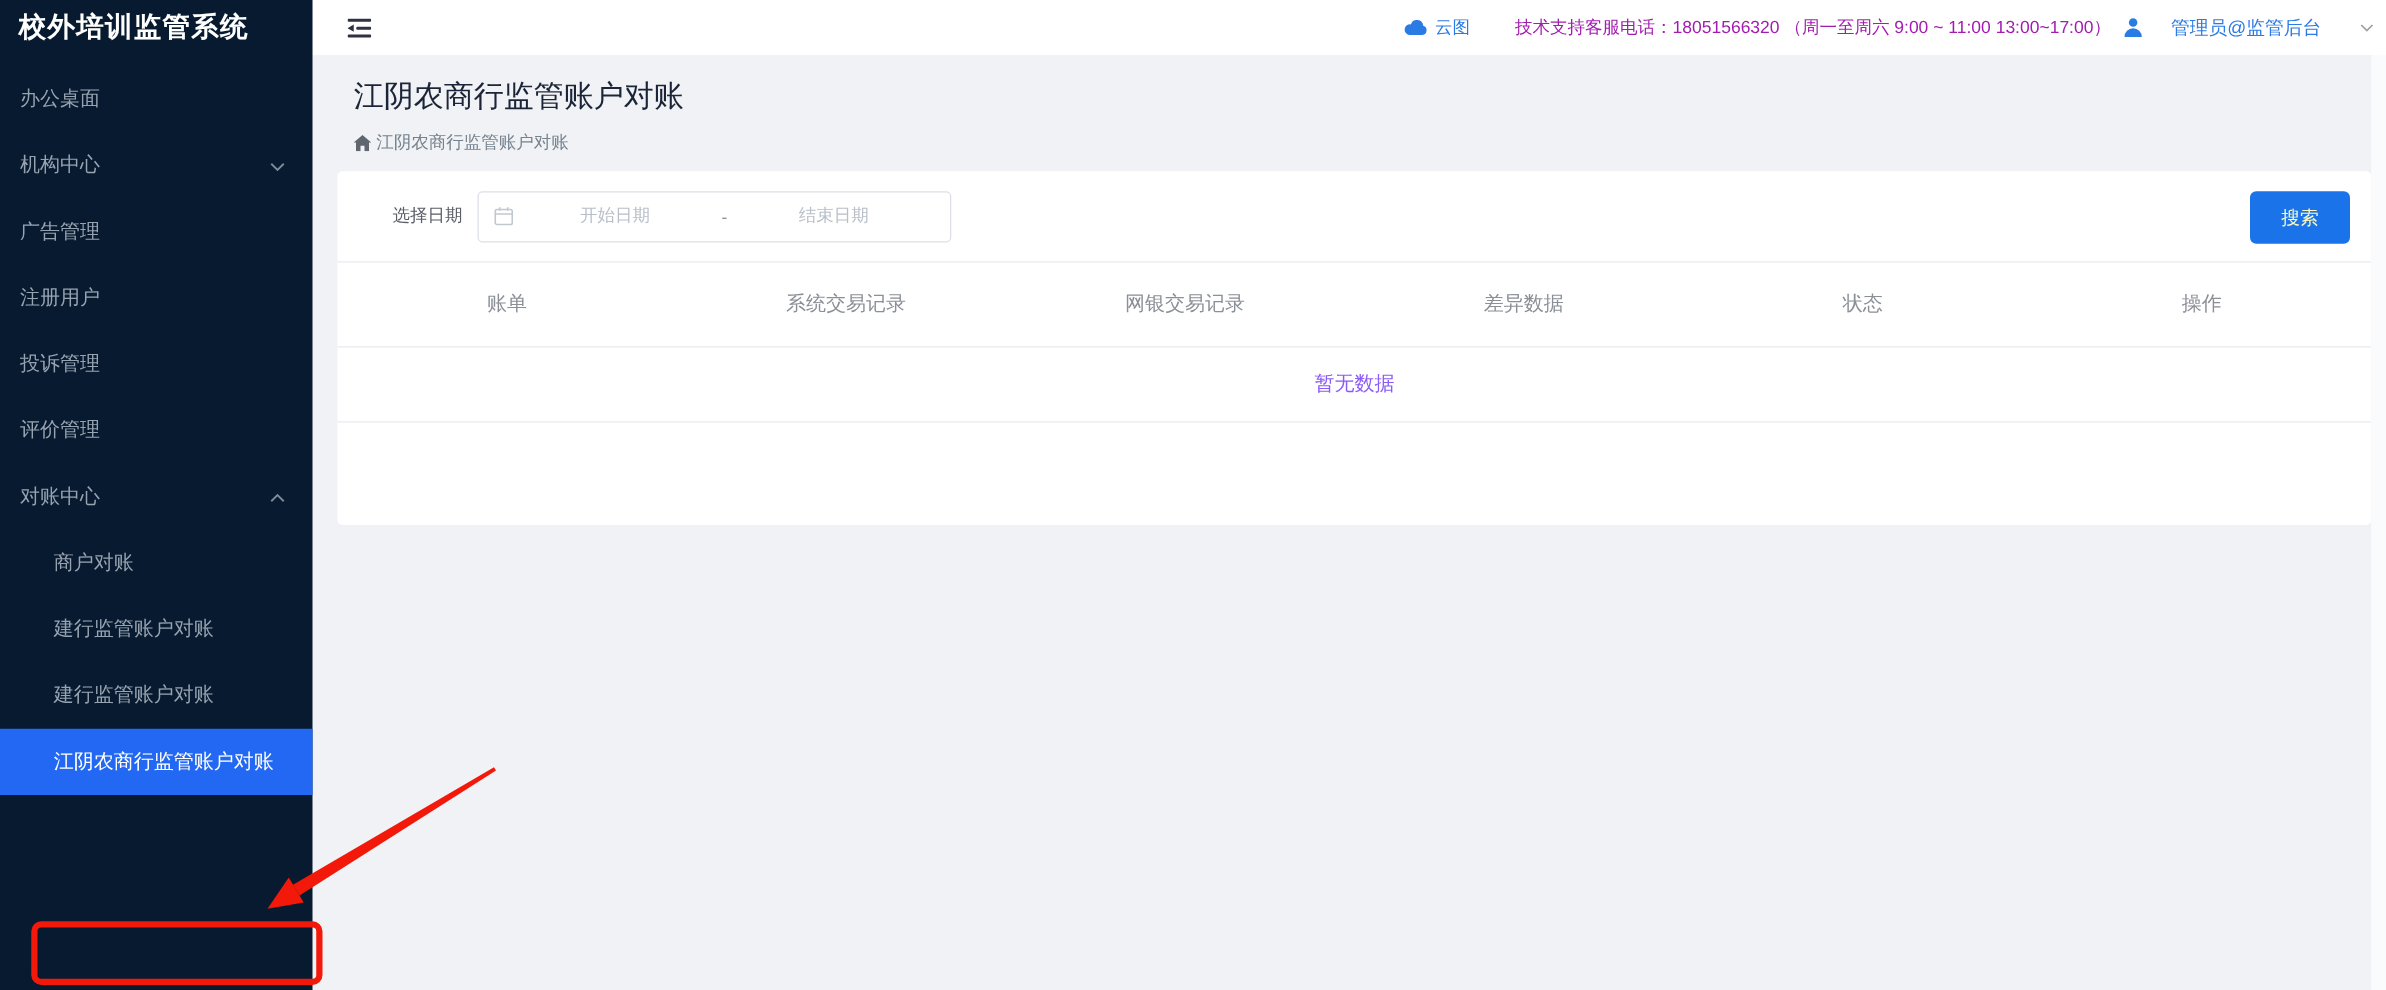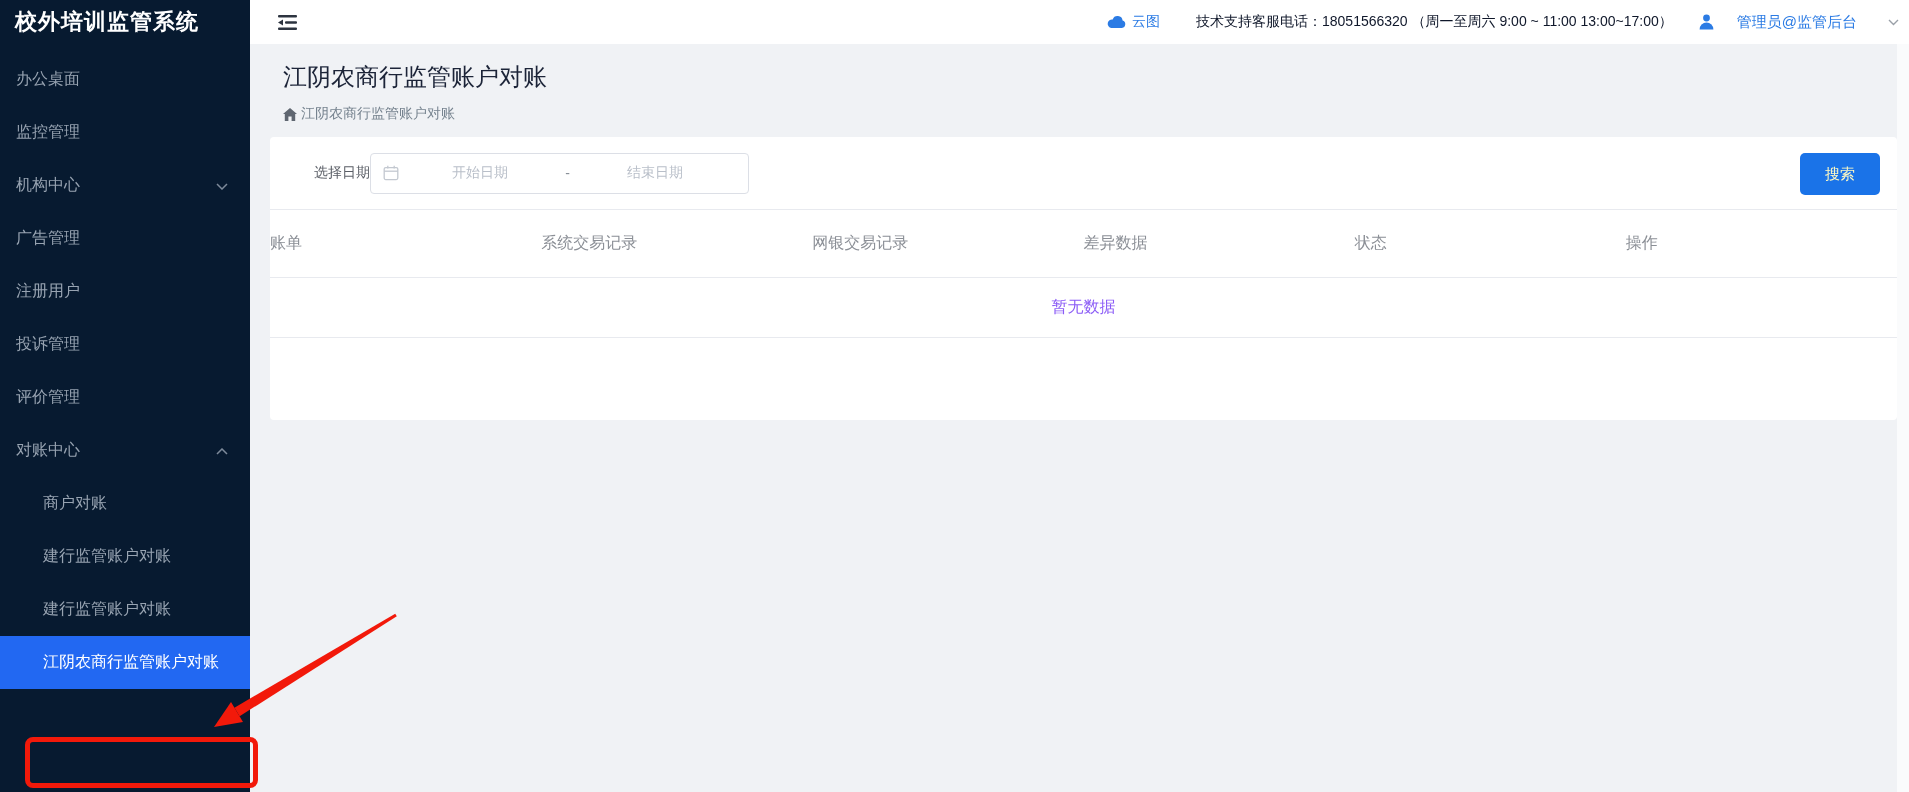--- a/index.html
+++ b/index.html
@@ -15,52 +15,49 @@
   .nav { margin-top:9px; }
   .nav-item { position:relative; height:53px; display:flex; align-items:center; padding-left:16px; font-size:16px; color:#97a3b1; cursor:pointer; white-space:nowrap; }
   .nav-item.sub { padding-left:43px; }
   .nav-item.active { background:#2268f2; color:#ffffff; }
   .nav-item .chev { position:absolute; right:22px; top:50%; margin-top:-3px; }
   
   .topbar { position:absolute; left:250px; top:0; width:1659px; height:44px; background:#ffffff; display:flex; align-items:center; padding:0 10px 0 28px; z-index:4; }
   .fold-btn { display:flex; align-items:center; cursor:pointer; }
   .topbar-right { margin-left:auto; display:flex; align-items:center; }
   .cloud-link { display:flex; align-items:center; gap:6px; color:#2b7be4; font-size:14px; cursor:pointer; margin-right:36px; white-space:nowrap; }
-  .support-text { color:#0f172a; font-size:14px; margin-right:26px; white-space:nowrap; }
+  .support-text { color:#a21caf; font-size:14px; margin-right:10px; white-space:nowrap; }
   .user-menu { display:flex; align-items:center; gap:23px; color:#2b7be4; font-size:15px; cursor:pointer; white-space:nowrap; }
   .user-chev { margin-left:8px; display:flex; align-items:center; }
   
   .page-title { position:absolute; left:283px; top:61px; font-size:24px; font-weight:500; color:#1c2438; z-index:2; }
   .breadcrumb { position:absolute; left:283px; top:105px; display:flex; align-items:center; gap:4px; font-size:14px; color:#76838f; z-index:2; }
   .card { position:absolute; left:270px; top:137px; width:1627px; height:283px; background:#ffffff; border-radius:4px; z-index:2; }
   .filter-row { position:relative; height:73px; display:flex; align-items:center; padding-left:44px; border-bottom:1px solid #e8eaef; }
-  .filter-label { font-size:14px; color:#5a5e66; margin-right:0; white-space:nowrap; }
+  .filter-label { font-size:14px; color:#5a5e66; margin-right:12px; white-space:nowrap; }
   .date-input { width:379px; height:41px; border:1px solid #dcdfe6; border-radius:4px; display:flex; align-items:center; padding:0 12px; font-size:14px; color:#b9bfc9; background:#ffffff; cursor:pointer;justify-content:flex-end; }
   .date-input .ph { flex:1; text-align:center; }
   .date-input .sep { color:#8a9099; padding:0 4px; }
   .search-btn { position:absolute; right:17px; top:16px; width:80px; height:42px; background:#1a73e8; color:#fef9c3; font-size:15px; border:none; border-radius:5px; cursor:pointer; font-family:inherit; }
   .table-header { height:68px; display:flex; align-items:center; border-bottom:1px solid #e8eaef; }
-  .th { flex:1; text-align:left; font-size:16px; color:#8b8f96; font-weight:400; }
+  .th { flex:1; text-align:center; font-size:16px; color:#8b8f96; font-weight:400; }
   .empty-row { height:60px; display:flex; align-items:center; justify-content:center; font-size:16px; color:#8b5cf6; border-bottom:1px solid #e8eaef; }
   .scroll-strip { position:absolute; right:0; top:44px; width:12px; height:748px; background:#fafbfc; z-index:3; }
   
   .red-box { position:absolute; left:25px; top:737px; width:233px; height:51px; border:5px solid #f2190a; border-radius:8px; z-index:50; pointer-events:none; }
   .arrow-overlay { position:absolute; left:0; top:0; width:1909px; height:792px; z-index:49; pointer-events:none; }
 </style>
 </head>
 <body>
 
 <aside class="sidebar">
   <div class="logo">校外培训监管系统</div>
   <nav class="nav" id="sidebar-nav">
       <div class="nav-item">
         <span>办公桌面</span>
-      </div>
-      <div class="nav-item">
-        <span>监控管理</span>
       </div>
       <div class="nav-item">
         <span>机构中心</span>
         <svg class="chev" width="12" height="7" viewBox="0 0 12 7">
           <polyline points="1,1 6,6 11,1" fill="none" stroke="#7d8a9a" stroke-width="1.5"></polyline>
         </svg>
       </div>
       <div class="nav-item">
         <span>广告管理</span>
       </div>

